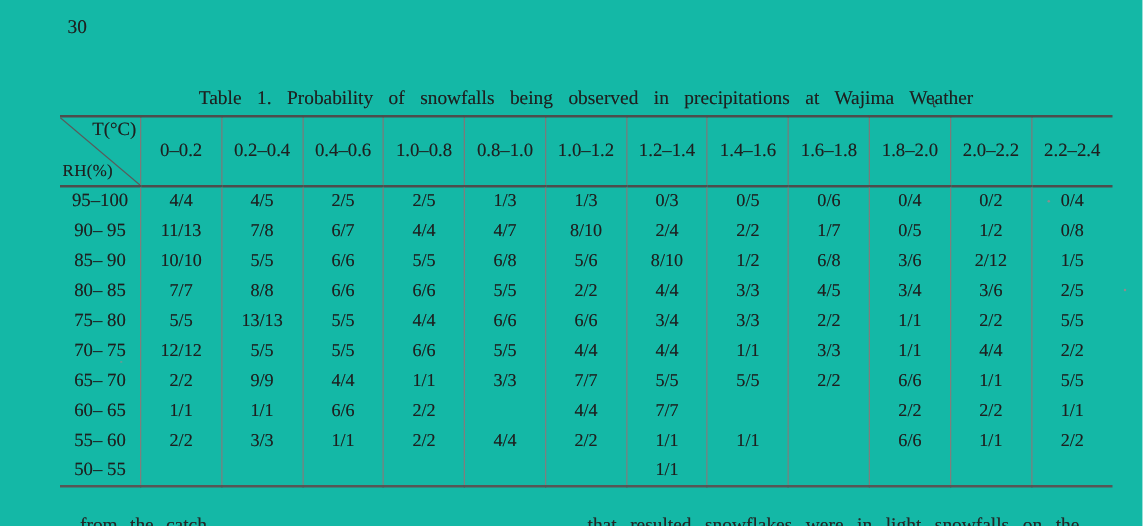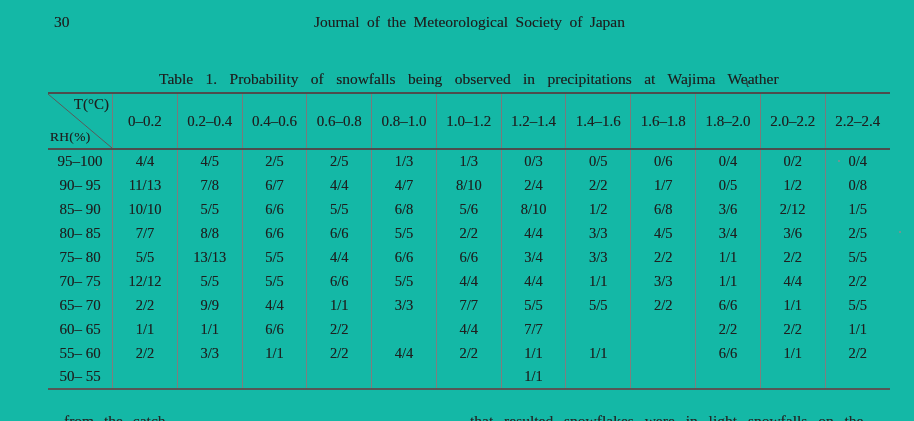--- a/index.html
+++ b/index.html
@@ -55,40 +55,39 @@
   .speck-1 { left: 838px; top: 160px; }
   .speck-2 { left: 899px; top: 231px; }
   .speck-3 { left: 96px;  top: 289px; width: 2px; height: 1px; }
 </style>
 </head>
 <body>
 
 <div class="page">
 
   <span class="pageno">30</span>
-  <span class="jtitle">Journal of the Meteorological Society of Japan</span>
 
   <div class="caption">Table 1.  Probability of snowfalls being observed in precipitations at Wajima Weather</div>
   <span class="artifact-t">`t</span>
 
   <table class="ptable">
     <thead>
       <tr>
         <th class="corner">
           <svg class="diag" viewBox="0 0 100 100" preserveAspectRatio="none">
             <line x1="0" y1="0" x2="100" y2="100" stroke="#5a5a5a" stroke-width="1" vector-effect="non-scaling-stroke"></line>
           </svg>
           <span class="corner-top">T(°C)</span>
           <span class="corner-bottom">RH(%)</span>
         </th>
 
       <th>0–0.2</th>
           <th>0.2–0.4</th>
           <th>0.4–0.6</th>
-          <th>0.6–0.8</th>
+          <th>1.0–0.8</th>
           <th>0.8–1.0</th>
           <th>1.0–1.2</th>
           <th>1.2–1.4</th>
           <th>1.4–1.6</th>
           <th>1.6–1.8</th>
           <th>1.8–2.0</th>
           <th>2.0–2.2</th>
           <th>2.2–2.4</th>
         </tr>
     </thead>

